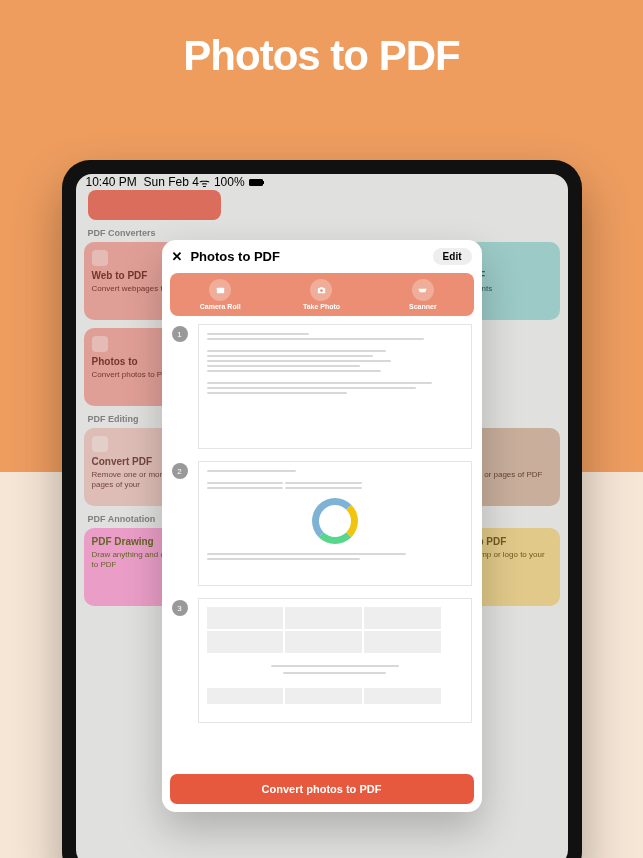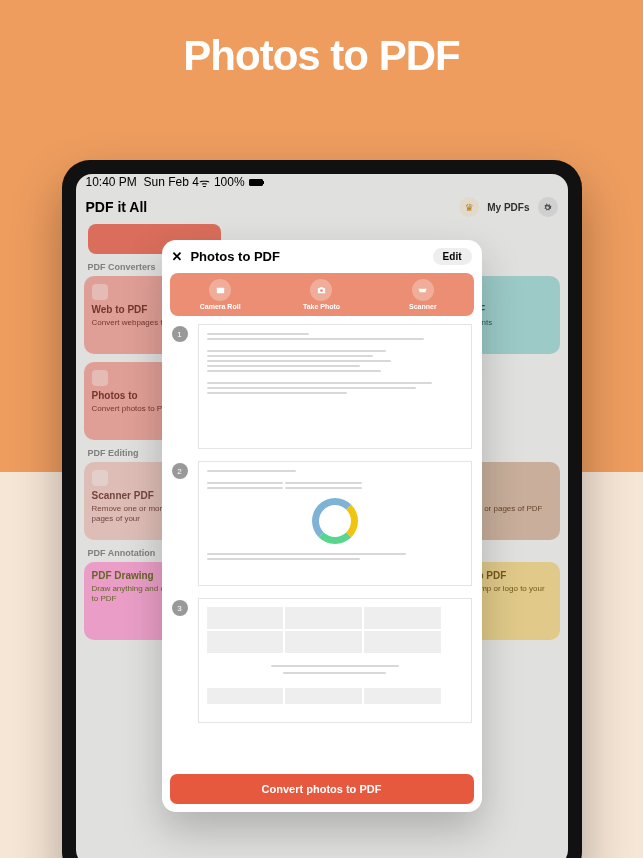--- a/index.html
+++ b/index.html
@@ -72,32 +72,20 @@
       <div><span>10:40 PM</span> &nbsp;<span>Sun Feb 4</span></div>
       <div class="status-right">
         <span>ᯤ</span>
         <span>100%</span>
         <div class="battery">
             <div class="battery-fill"></div>
           </div>
       </div>
     </div>
 
-    <div class="navbar">
-      <div class="app-title">PDF it All</div>
-      <div class="nav-right">
-        <div class="circ-btn crown">♛</div>
-        <div class="nav-pill">My PDFs</div>
-        <div class="circ-btn">
-          <svg viewBox="0 0 24 24" width="11" height="11">
-              <path fill="#555" d="M19.4 13l.6-1-.6-1 1.5-1.2-1-1.7-1.9.4-.8-.8.4-1.9-1.7-1-1.2 1.5-1-.6-1 .6L10.5 3l-1.7 1 .4 1.9-.8.8-1.9-.4-1 1.7L7 10.2l-.6 1 .6 1-1.5 1.2 1 1.7 1.9-.4.8.8-.4 1.9 1.7 1 1.2-1.5 1 .6 1-.6 1.2 1.5 1.7-1-.4-1.9.8-.8 1.9.4 1-1.7L19.4 13zM12 15a3 3 0 110-6 3 3 0 010 6z"></path>
-            </svg>
-        </div>
-      </div>
-    </div>
 
     <div class="content">
       <div class="banner"></div>
       <div class="section-label">PDF Converters</div>
       <div class="grid">
         <div class="card c-red">
             <div class="card-icon"></div>
             <h3>Web to PDF</h3>
             <p>Convert webpages to PDF</p>
           </div>
@@ -116,21 +104,21 @@
             <p>Convert photos to PDF</p>
           </div>
         <div class="card" style="visibility:hidden"></div>
         <div class="card" style="visibility:hidden"></div>
         <div class="card" style="visibility:hidden"></div>
       </div>
       <div class="section-label">PDF Editing</div>
       <div class="grid">
         <div class="card c-pink">
             <div class="card-icon"></div>
-            <h3>Scanner PDF</h3>
+            <h3>Convert PDF</h3>
             <p>Remove one or more pages of your</p>
           </div>
         <div class="card" style="visibility:hidden"></div>
         <div class="card" style="visibility:hidden"></div>
         <div class="card c-brown">
             <div class="card-icon"></div>
             <h3>PDF</h3>
             <p>ne page or pages of PDF</p>
           </div>
       </div>

